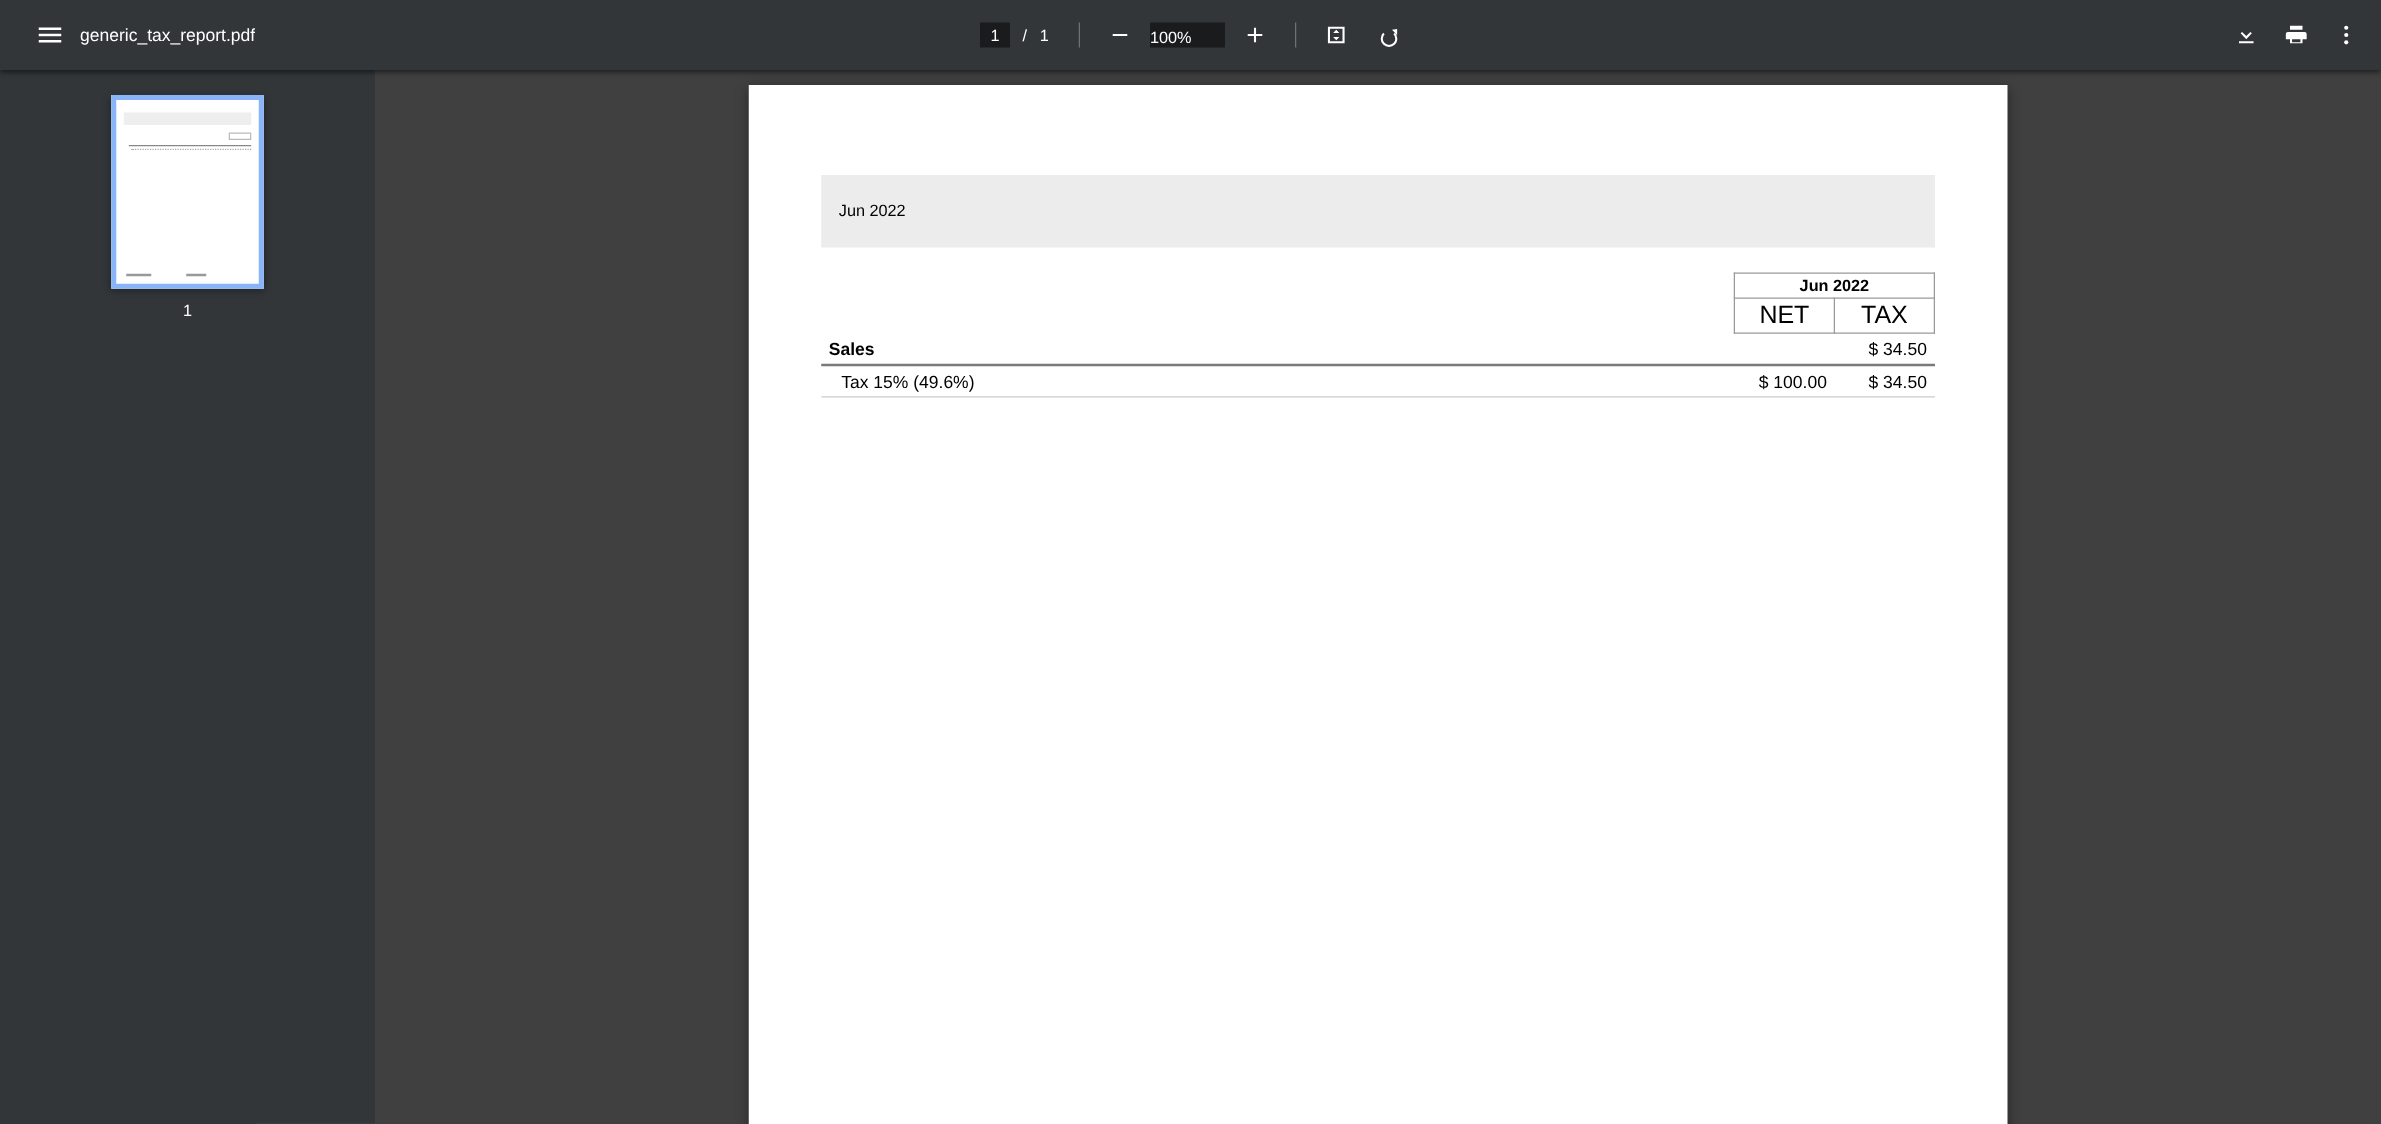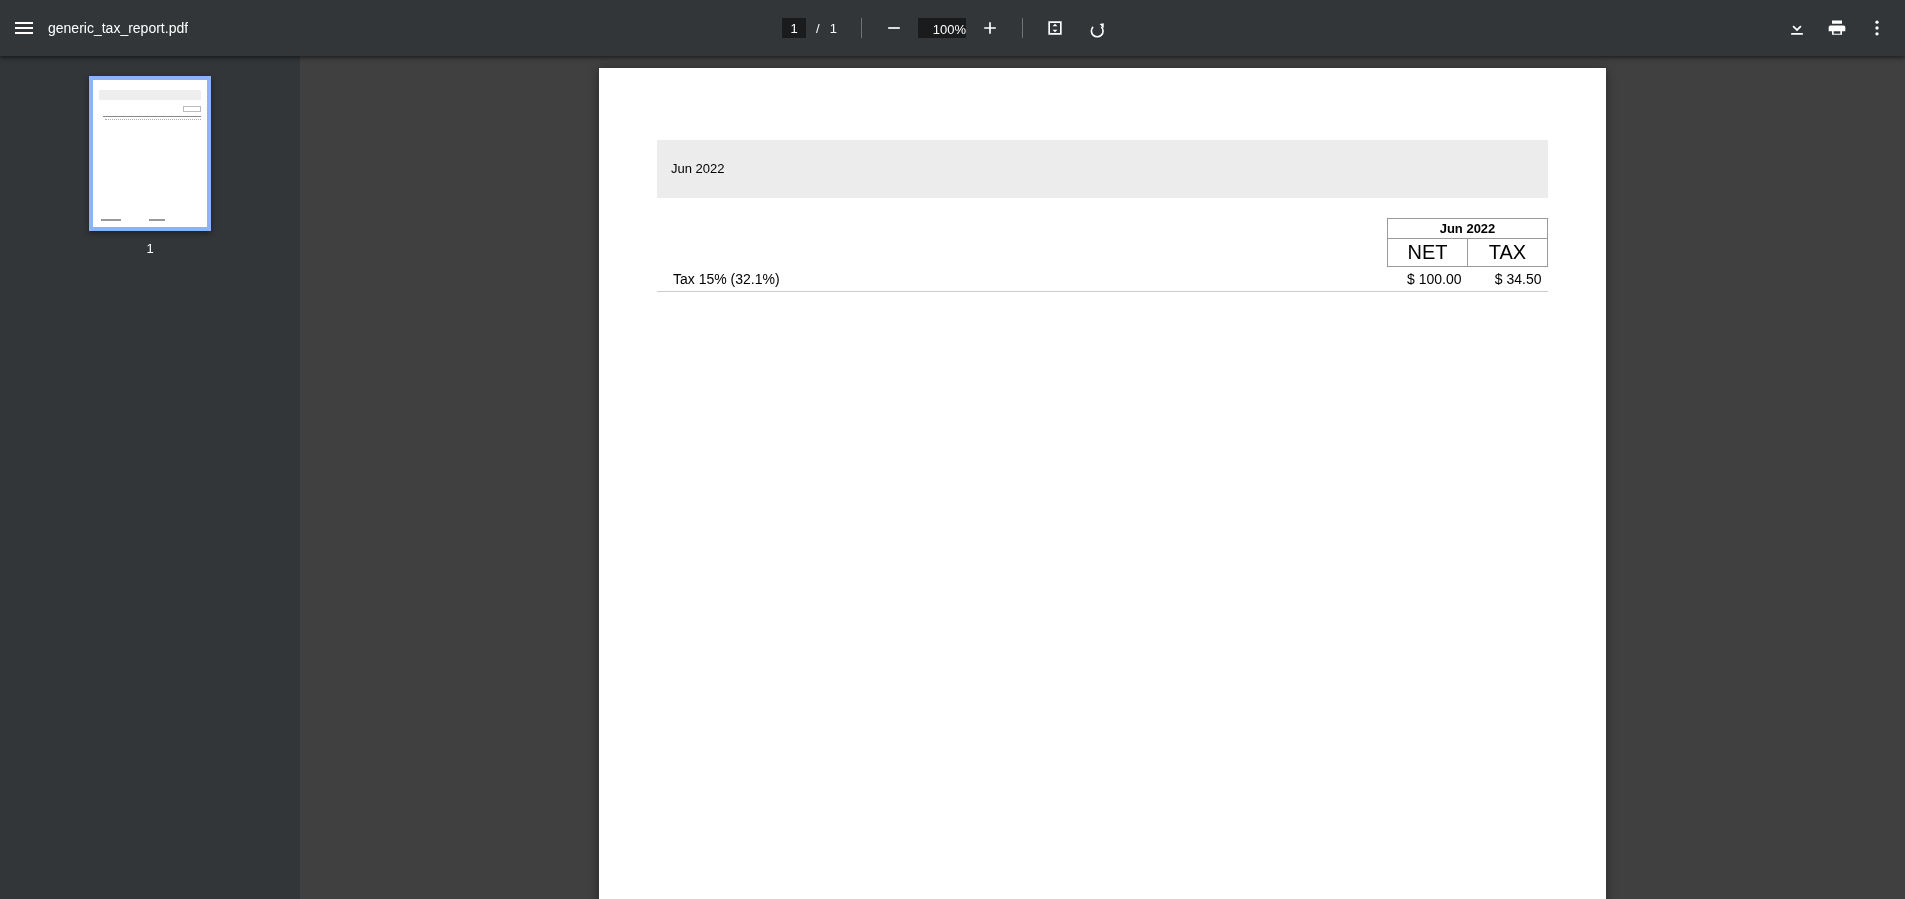--- a/index.html
+++ b/index.html
@@ -15,37 +15,37 @@
   .toolbar {
     height: 56px;
     background: #323639;
     color: #fff;
     display: flex;
     align-items: center;
     box-shadow: 0 2px 4px rgba(0,0,0,.5);
     position: relative;
     z-index: 10;
   }
-  .tb-left  { display:flex; align-items:center; flex:1; min-width:0; padding-left:4px;}
+  .tb-left  { display:flex; align-items:center; flex:1; min-width:0; padding-left:20px;}
   .tb-center{ display:flex; align-items:center; justify-content:center; gap:4px;}
   .tb-right { display:flex; align-items:center; flex:1; justify-content:flex-end; padding-right:8px;}
   .icon-btn {
     width:40px; height:40px; display:flex; align-items:center; justify-content:center;
     border-radius:50%; cursor:pointer; color:#fff;
   }
   .file-name { font-size:14px; margin-left:4px; white-space:nowrap; overflow:hidden; text-overflow:ellipsis;}
   .page-input {
     width:24px; height:20px; text-align:center; background:#191b1c; color:#fff;
     border:none; font-size:13px; padding:2px 0;
   }
   .page-sep   { color:#fff; font-size:13px; padding:0 6px; }
   .page-total { color:#fff; font-size:13px; padding-right:12px;}
   .divider-v  { width:1px; height:20px; background:rgba(255,255,255,.3); margin:0 8px;}
   .zoom-level {
-    width:48px; height:20px; text-align:right; background:#191b1c; color:#fff;
+    width:60px; height:20px; text-align:left; background:#191b1c; color:#fff;
     font-size:13px; line-height:20px; padding:2px 0;
   }
   .svg-icon{ width:20px; height:20px; fill:#fff; }
   .svg-icon-lg{ width:24px; height:24px; fill:#fff; }
 
   
   .body {
     position:absolute; top:56px; left:0; right:0; bottom:0;
     display:flex;
   }
@@ -225,22 +225,27 @@
               <th style="border:none;"></th>
               <th class="period-head" colspan="2">Jun 2022</th>
             </tr>
             <tr>
               <th style="border:none;"></th>
               <th class="col-head">NET</th>
               <th class="col-head">TAX</th>
             </tr>
           </thead>
           <tbody>
+            <tr class="sales-row">
+              <td>Sales</td>
+              <td class="num"></td>
+              <td class="num">$ 34.50</td>
+            </tr>
             <tr class="detail-row">
-              <td class="label">Tax 15% (32.1%)</td>
+              <td class="label">Tax 15% (49.6%)</td>
               <td class="num">$ 100.00</td>
               <td class="num">$ 34.50</td>
             </tr>
           </tbody>
         </table>
       </div>
 
     </div>
   </div>
 </div>

